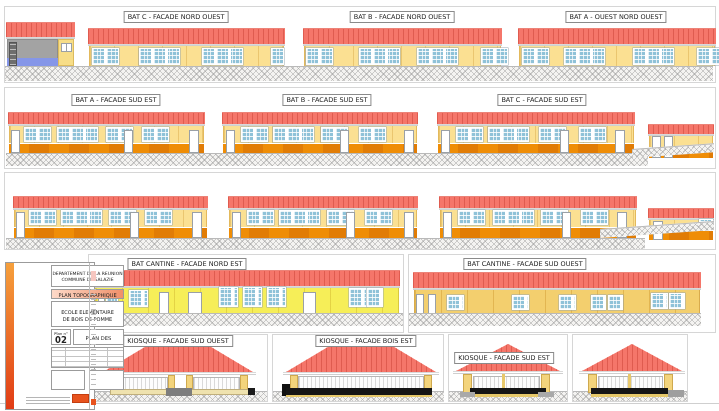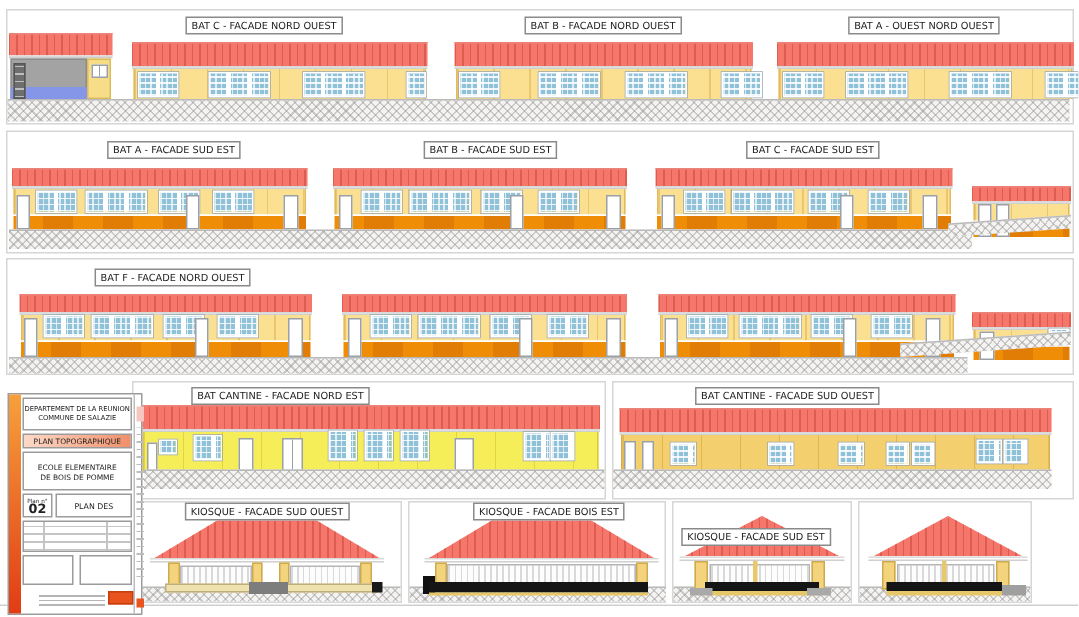--- a/index.html
+++ b/index.html
@@ -33,21 +33,21 @@
   .hatch{background-color:#f4f3f1;
          background-image:repeating-linear-gradient(45deg,rgba(150,150,150,.45) 0 1px,transparent 1px 4px),
                           repeating-linear-gradient(135deg,rgba(150,150,150,.45) 0 1px,transparent 1px 4px);
          border-top:1px solid #b9b9b9;}
   .post{background:#f3d47c;border:1px solid #cfa94e;}
   .rail{background-color:#fdfdfd;
         background-image:repeating-linear-gradient(90deg,#d9d9d9 0 1px,transparent 1px 4px);
         border:1px solid #b5b5b5;}
   .kroofT{clip-path:polygon(50% 0,100% 100%,0 100%);}
   .kroofZ{clip-path:polygon(29% 0,71% 0,100% 100%,0 100%);}
-  .tb{border:1px solid #9b9b9b;background:#fff;}
+  .tb{border:1px solid #9b9b9b;background:#fff;margin-left:36px;}
   .tbt{color:#222;text-align:center;}
   .tinylines{background-image:repeating-linear-gradient(0deg,#bdbdbd 0 1px,transparent 1px 5px);}
 </style>
 </head>
 <body>
 
 <div id="sheet">
 
   <div class="abs panel" style="left:4px;top:6px;width:712px;height:77px"></div>
   <div class="abs hatch" style="left:5px;top:66px;width:708px;height:15px"></div>
@@ -300,21 +300,20 @@
   </div>
 
   <div class="abs" style="left:0;top:403px;width:719px;height:1px;background:#cfcfcf"></div>
 
   <div class="lbl" style="left:176px;top:11px">BAT C - FACADE NORD OUEST</div>
   <div class="lbl" style="left:402px;top:11px">BAT B - FACADE NORD OUEST</div>
   <div class="lbl" style="left:616px;top:11px">BAT A - OUEST NORD OUEST</div>
   <div class="lbl" style="left:116px;top:94px">BAT A - FACADE SUD EST</div>
   <div class="lbl" style="left:327px;top:94px">BAT B - FACADE SUD EST</div>
   <div class="lbl" style="left:542px;top:94px">BAT C - FACADE SUD EST</div>
-  <div class="lbl" style="left:115px;top:179px">BAT F - FACADE NORD OUEST</div>
   <div class="lbl" style="left:187px;top:258px">BAT CANTINE - FACADE NORD EST</div>
   <div class="lbl" style="left:525px;top:258px">BAT CANTINE - FACADE SUD OUEST</div>
   <div class="lbl" style="left:178px;top:335px">KIOSQUE - FACADE SUD OUEST</div>
   <div class="lbl" style="left:366px;top:335px">KIOSQUE - FACADE BOIS EST</div>
   <div class="lbl" style="left:504px;top:352px">KIOSQUE - FACADE SUD EST</div>
 
   <div class="abs" style="left:5px;top:262px;width:90px;height:148px;background:#fff;border:1px solid #9b9b9b">
     <div class="abs" style="left:0;top:0;width:8px;height:146px;background:linear-gradient(180deg,#f6a03c,#e13c15)"></div>
 
     <div class="abs tb tbt" style="left:9px;top:2px;width:73px;height:22px;font-size:4.5px;line-height:6px;padding-top:5px">

